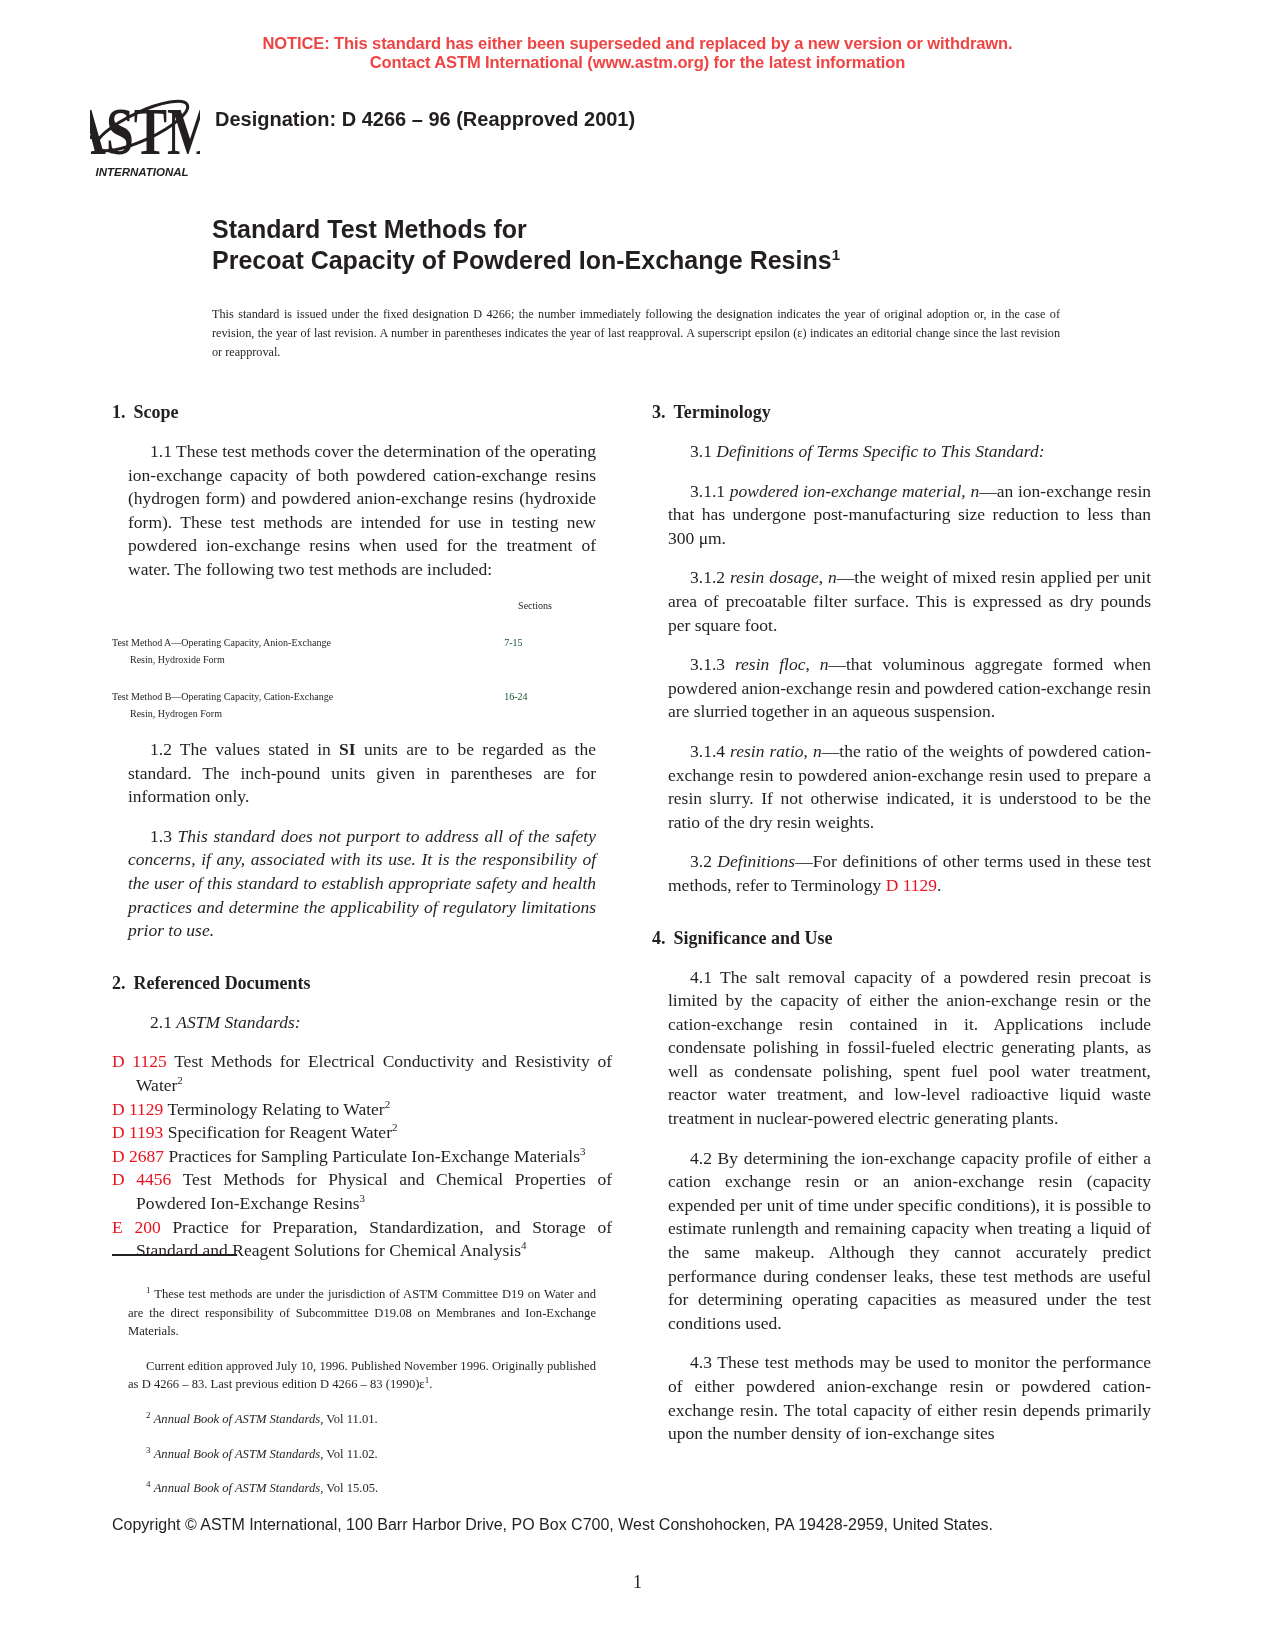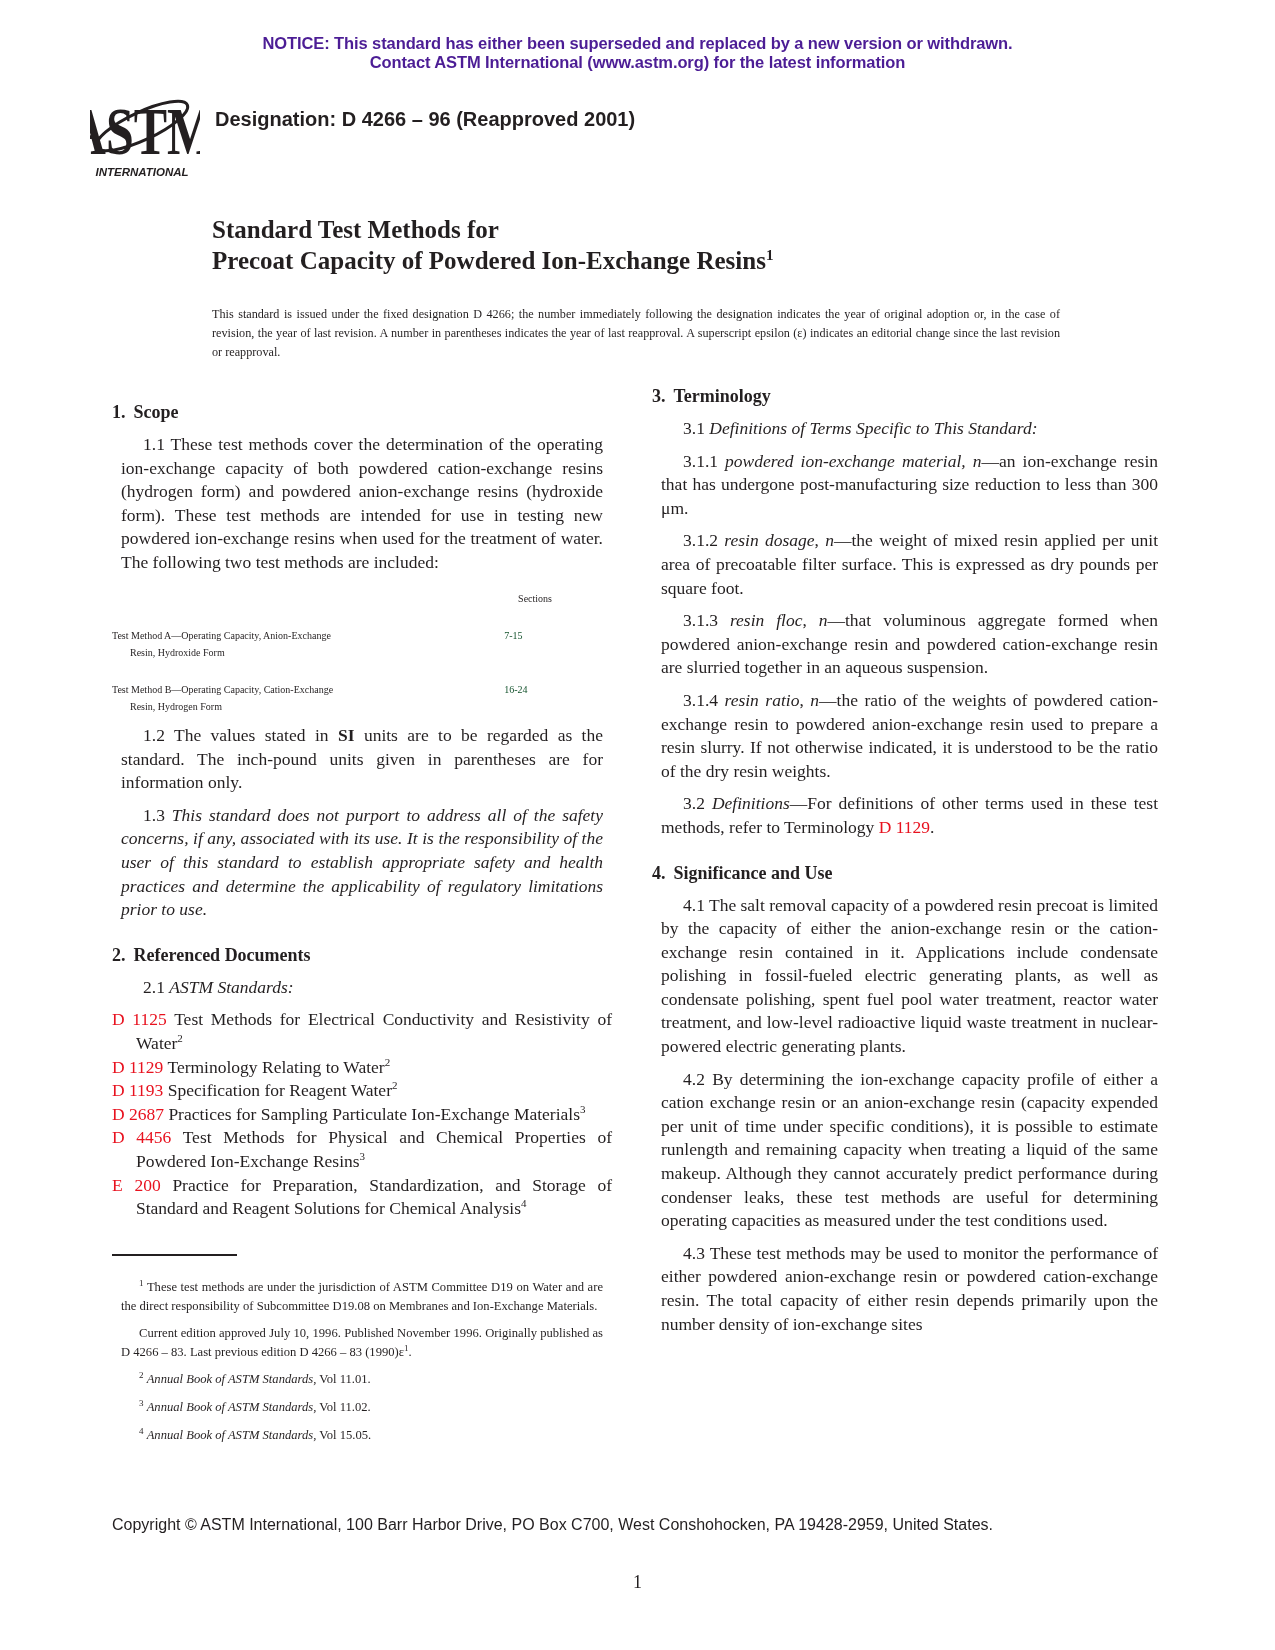--- a/index.html
+++ b/index.html
@@ -1,29 +1,29 @@
 <!DOCTYPE html>
 <html><head>
 <meta charset="utf-8">
 <style>
   html, body { margin: 0; padding: 0; background: #ffffff; }
   body { width: 1275px; height: 1650px; position: relative; overflow: hidden; color: #231f20; }
   .abs { position: absolute; }
-  .notice { left: 0; width: 1275px; top: 34px; text-align: center; color: #4c1d95; font-family: "Liberation Sans", sans-serif; font-weight: bold; font-size: 16.5px; line-height: 19px; letter-spacing: -0.1px; }
+  .notice { left: 0; width: 1275px; top: 34px; text-align: center; color: #ef4444; font-family: "Liberation Sans", sans-serif; font-weight: bold; font-size: 16.5px; line-height: 19px; letter-spacing: -0.1px; }
   .logo { left: 90px; top: 88px; width: 110px; height: 92px; }
   .designation { left: 215px; top: 108px; font-family: "Liberation Sans", sans-serif; font-weight: bold; font-size: 20px; color: #231f20; }
-  .title { left: 212px; top: 214px; font-family: Liberation Serif, serif; font-weight: bold; font-size: 25px; line-height: 31px; color: #231f20; }
+  .title { left: 212px; top: 214px; font-family: Liberation Sans, sans-serif; font-weight: bold; font-size: 25px; line-height: 31px; color: #231f20; }
   .title sup { font-size: 15px; vertical-align: super; line-height: 0; }
   .issued { left: 212px; top: 305px; width: 848px; font-family: "Liberation Serif", serif; font-size: 12.2px; line-height: 19px; text-align: justify; color: #231f20; }
   .col { font-family: "Liberation Serif", serif; font-size: 17.5px; line-height: 23.6px; color: #231f20; }
   .colL { left: 112px; top: 400px; width: 500px; }
-  .colR { left: 652px; top: 384px; width: 515px; }
+  .colR { left: 652px; top: 400px; width: 515px; }
   h2 { font-family: "Liberation Serif", serif; font-weight: bold; font-size: 18px; margin: 0 0 6px 0; line-height: 24px; }
   h2 .num { margin-right: 8px; }
-  p { margin: 9px; text-align: justify; text-indent: 22px; }
+  p { margin: 16px; text-align: justify; text-indent: 22px; }
   .sec-gap { height: 12px; }
   .methods { font-family: Liberation Serif, serif; font-size: 10px; line-height: 16.5px; margin: 16px 0 8px 0; }
   .methods .hdr { text-align: right; padding-right: 60px; }
   .mrow { display: flex; margin-top: 21px; }
   .mrow .mname { width: 390px; }
   .mrow .mname .l2 { padding-left: 18px; display: block; }
   .mrow .msec { width: 110px; text-align: left; color: #14532d; padding-left: 10px; }
   .ref { padding-left: 24px; text-indent: -24px; text-align: justify; }
   .red { color: #e8121f; }
   sup { font-size: 11px; line-height: 0; }

